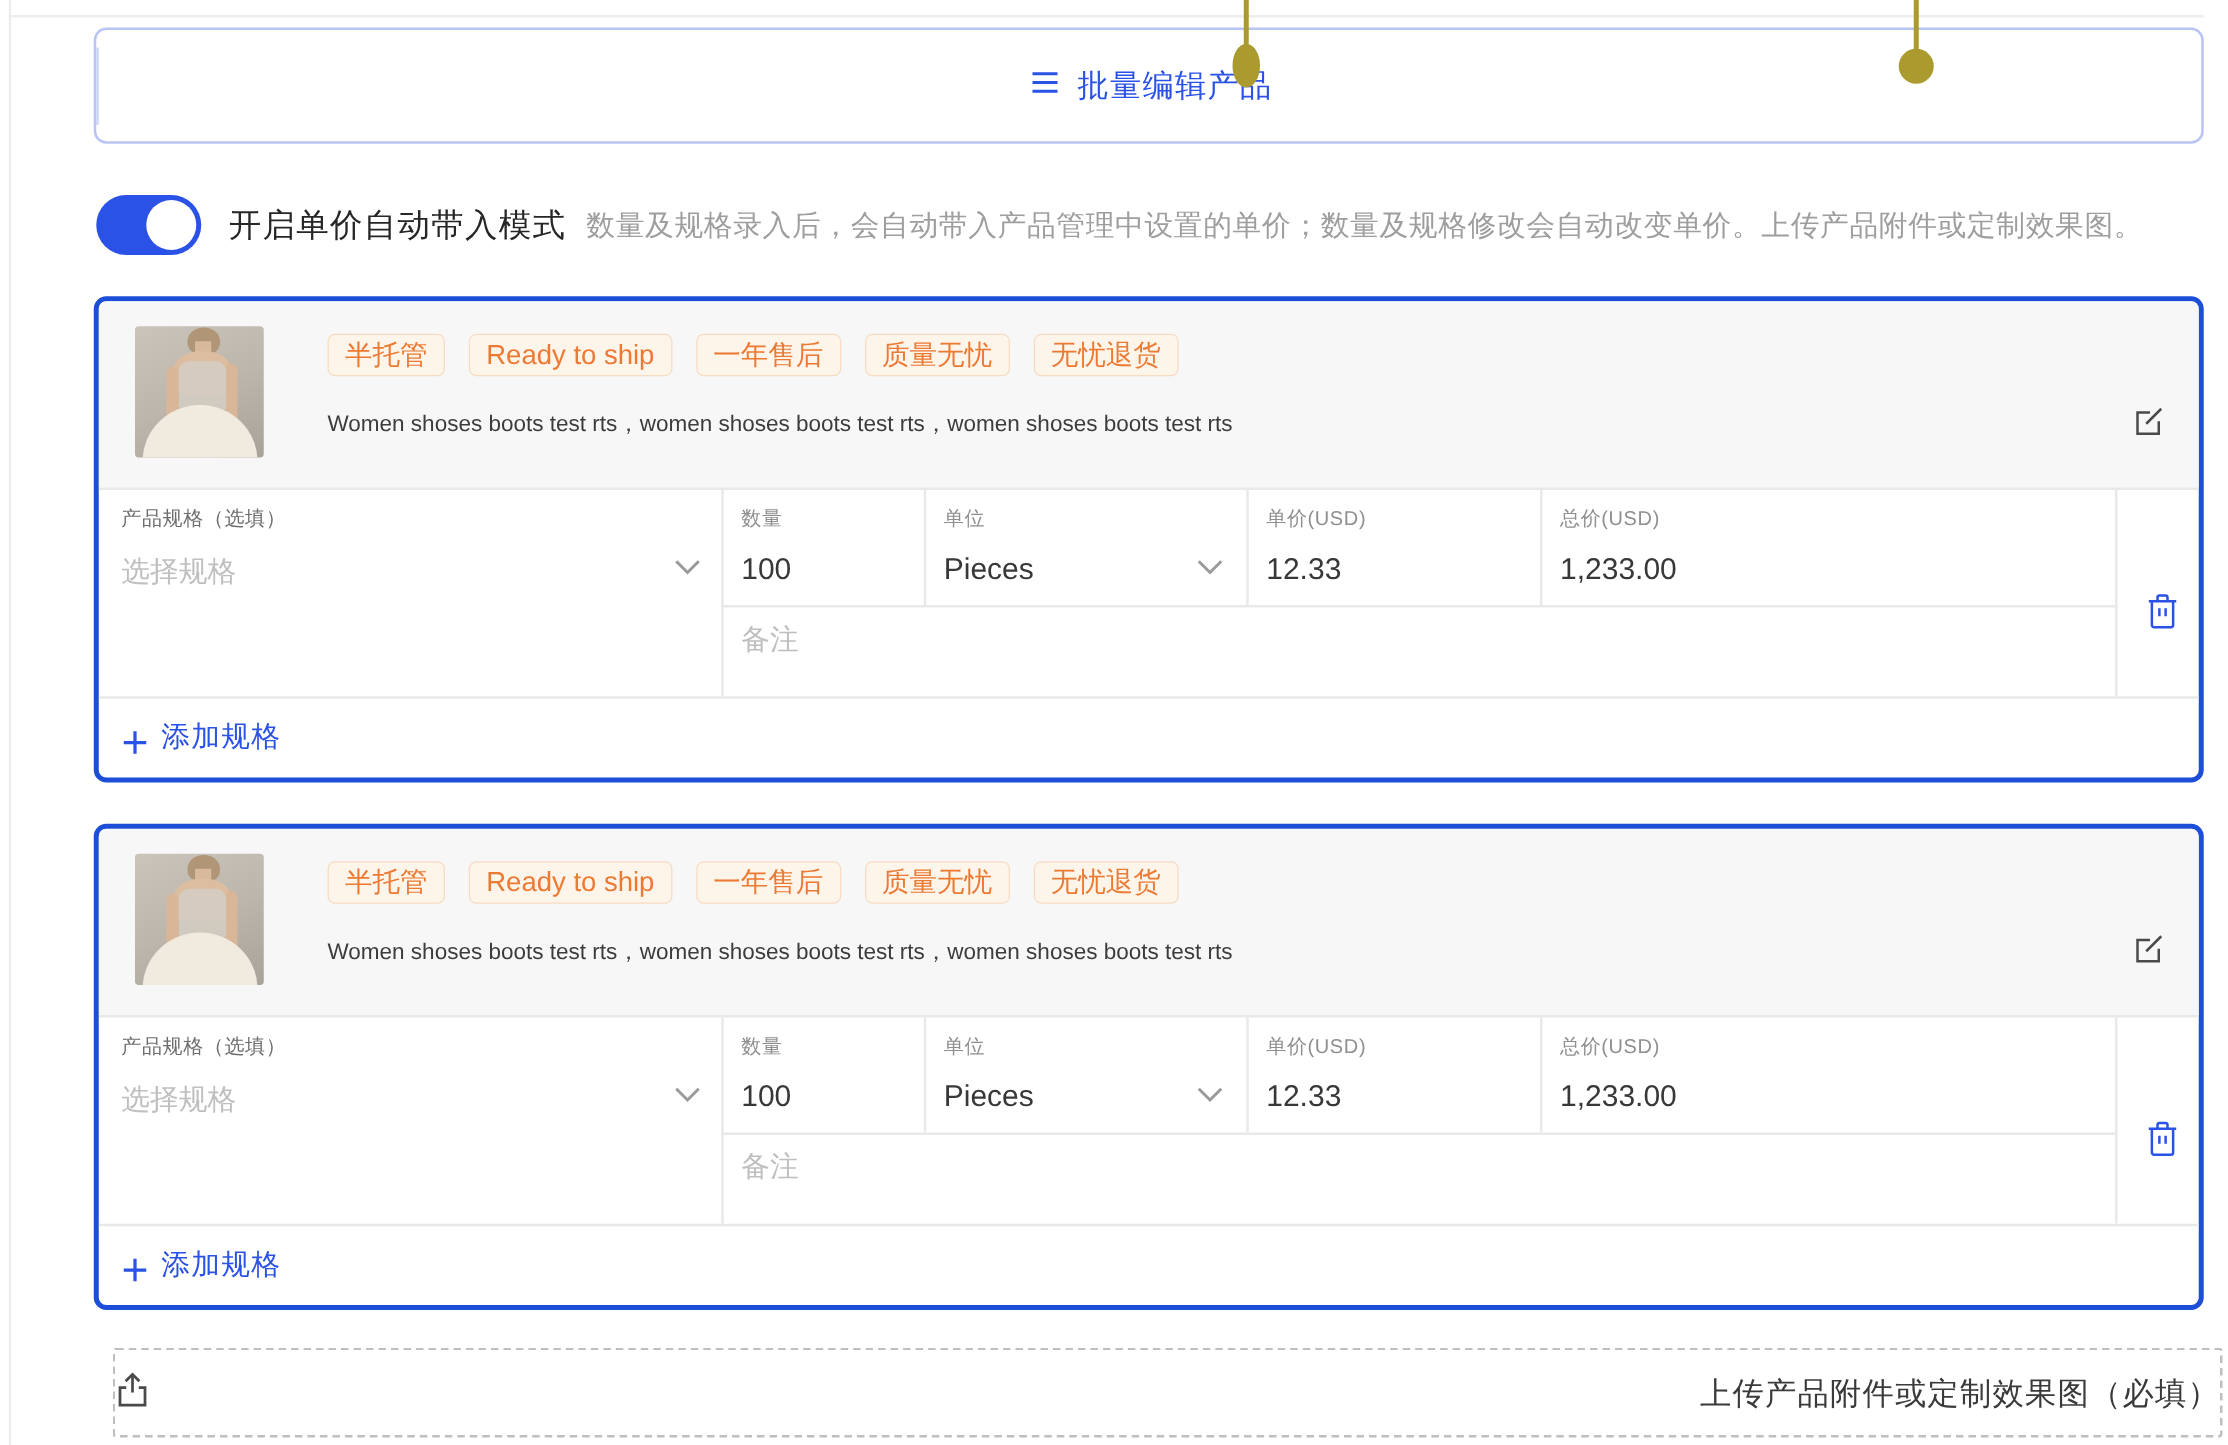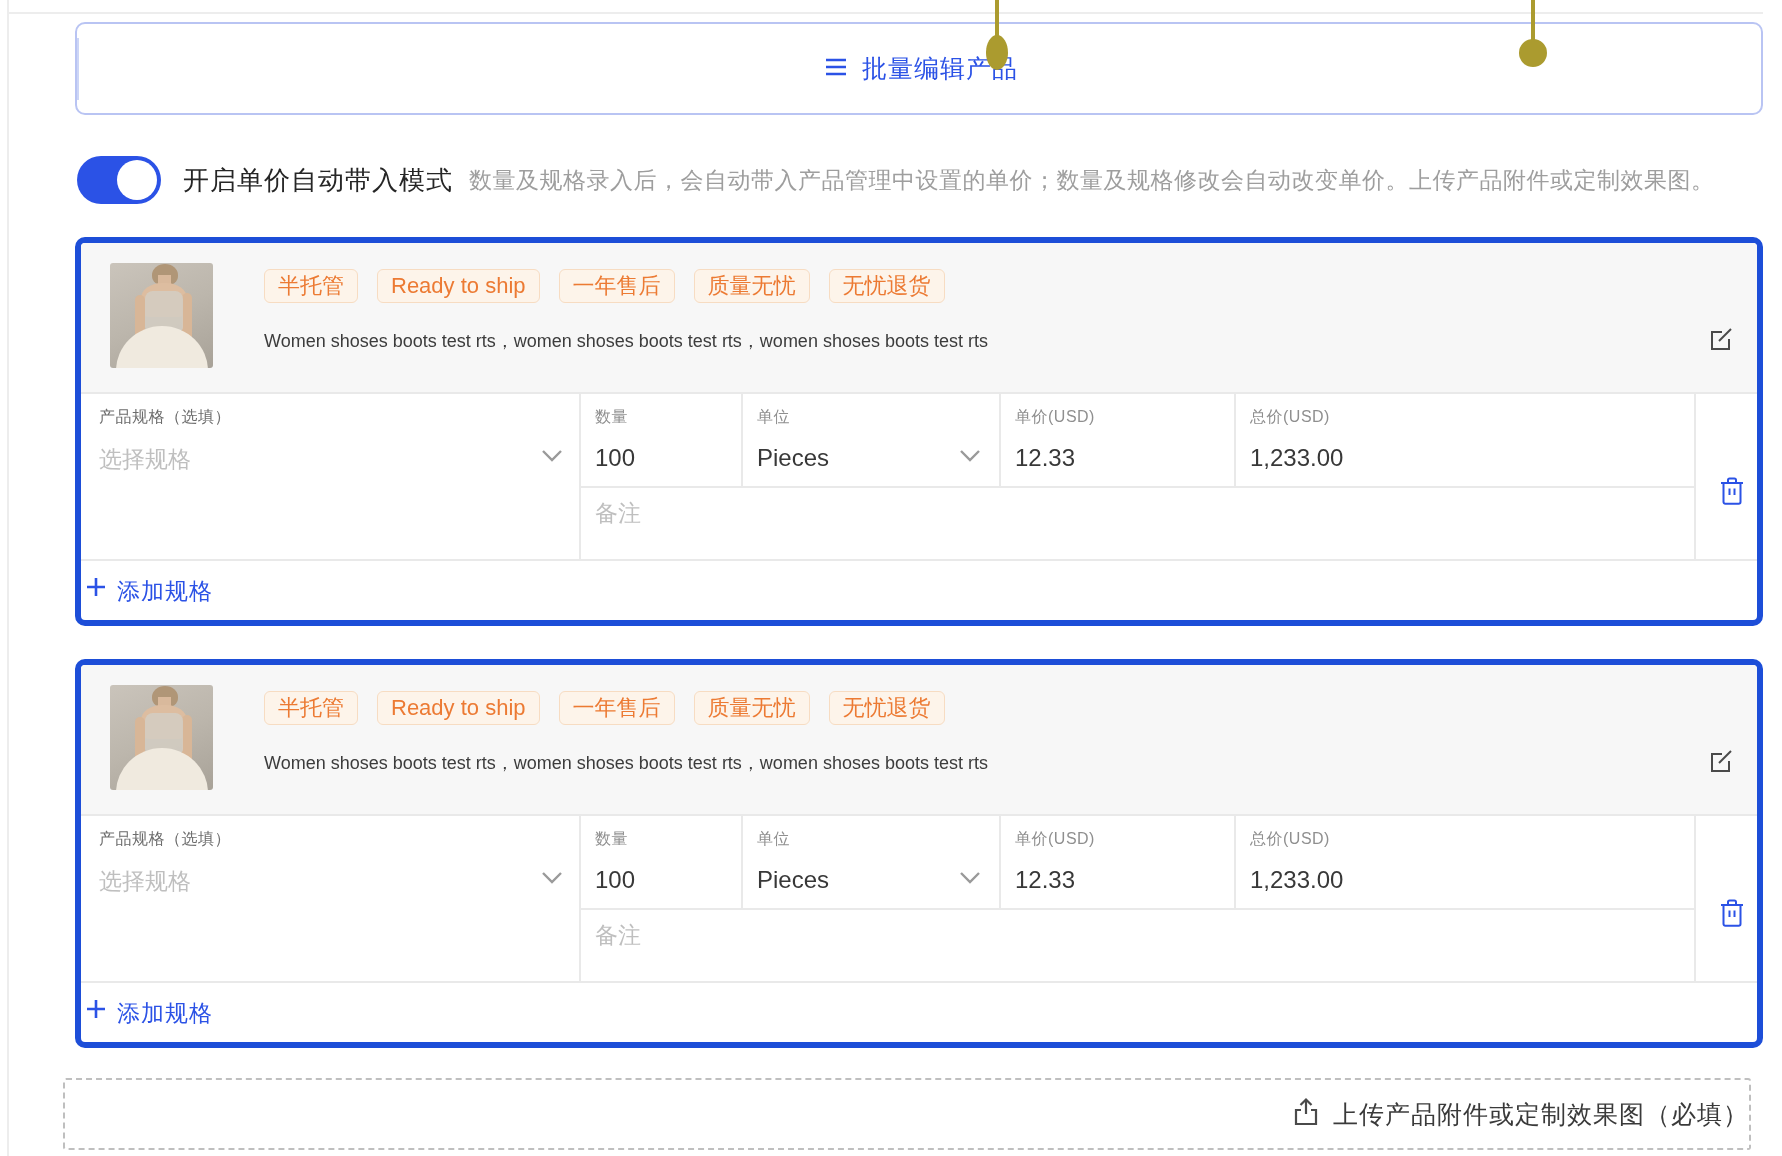--- a/index.html
+++ b/index.html
@@ -22,21 +22,21 @@
   .marker-dot{position:absolute;background:#ab9b2f;border-radius:50%;}
 
   
   .toggle-row{position:absolute;left:77px;top:152px;width:1690px;height:56px;display:flex;align-items:center;}
   .switch{position:relative;width:84px;height:48px;border-radius:24px;background:#2b52e6;flex:0 0 auto;cursor:pointer;}
   .switch .knob{position:absolute;right:4px;top:4px;width:40px;height:40px;border-radius:50%;background:#fff;}
   .toggle-label{margin-left:22px;font-size:26px;font-weight:500;color:#262626;letter-spacing:1px;white-space:nowrap;}
   .toggle-desc{margin-left:16px;font-size:23px;color:#9e9e9e;letter-spacing:0.5px;white-space:nowrap;}
 
   
-  .card{position:absolute;left:75px;width:1688px;height:389px;border:6px solid #1d4ed8;border-radius:10px;box-sizing:border-box;background:#fff;overflow:hidden;}
+  .card{position:absolute;left:75px;width:1688px;height:389px;border:4px solid #1d4ed8;border-radius:10px;box-sizing:border-box;background:#fff;overflow:hidden;}
   .card-head{position:relative;width:100%;height:149px;background:#f7f7f7;}
   .tags{position:absolute;left:183px;top:26px;display:flex;gap:19px;}
   .tag{height:34px;line-height:32px;padding:0 13px;box-sizing:border-box;border:1px solid #f7dcc2;border-radius:6px;background:#fdf4ea;color:#ec7a33;font-size:22px;white-space:nowrap;}
   .ptitle{position:absolute;left:183px;top:86px;font-size:18px;color:#3c3c3c;white-space:nowrap;}
   .edit-btn{position:absolute;left:1625px;top:82px;width:30px;height:30px;cursor:pointer;}
 
   
   .pimg{position:absolute;left:29px;top:20px;width:103px;height:105px;border-radius:3px;overflow:hidden;background:linear-gradient(155deg,#cac4bb 0%,#bcb6ac 50%,#a8a298 100%);}
   .pimg .hair{position:absolute;left:42px;top:1px;width:26px;height:22px;background:#b09677;border-radius:50% 50% 45% 45%;}
   .pimg .neck{position:absolute;left:48px;top:12px;width:13px;height:14px;background:#d9b99c;}
@@ -57,25 +57,25 @@
   .hnote{left:498px;top:92px;width:1117px;height:2px;}
   .haddspec{left:0;top:165px;width:1684px;height:2px;}
 
   .cell-label{position:absolute;font-size:16px;color:#8f8f8f;letter-spacing:0.5px;white-space:nowrap;}
   .cell-label.dark{color:#6d6d6d;}
   .cell-value{position:absolute;font-size:24px;color:#383838;white-space:nowrap;cursor:text;}
   .cell-placeholder{position:absolute;font-size:23px;color:#bfbfbf;white-space:nowrap;cursor:pointer;}
   .chev{position:absolute;width:22px;height:14px;}
 
   .trash-btn{position:absolute;left:1638px;top:82px;width:26px;height:30px;cursor:pointer;}
-  .addspec{position:absolute;left:4px;top:182px;display:flex;align-items:flex-start;gap:10px;cursor:pointer;}
+  .addspec{position:absolute;left:18px;top:182px;display:flex;align-items:flex-end;gap:10px;cursor:pointer;}
   .addspec-label{color:#2b52e6;font-size:23px;letter-spacing:1px;}
 
   
-  .upload{position:absolute;left:63px;top:1078px;width:1688px;height:72px;border:2px dashed #bfbfbf;border-radius:3px;box-sizing:border-box;display:flex;align-items:center;justify-content:flex-end;gap:13px;cursor:pointer;background:#fff;}
+  .upload{position:absolute;left:90px;top:1078px;width:1688px;height:72px;border:2px dashed #bfbfbf;border-radius:3px;box-sizing:border-box;display:flex;align-items:center;justify-content:space-between;gap:13px;cursor:pointer;background:#fff;}
   .upload-label{font-size:25px;color:#3a3a3a;letter-spacing:1px;}
 </style>
 </head>
 <body>
 
 <div id="screen">
 
   <div class="hairline-top"></div>
   <div class="hairline-left"></div>
 

